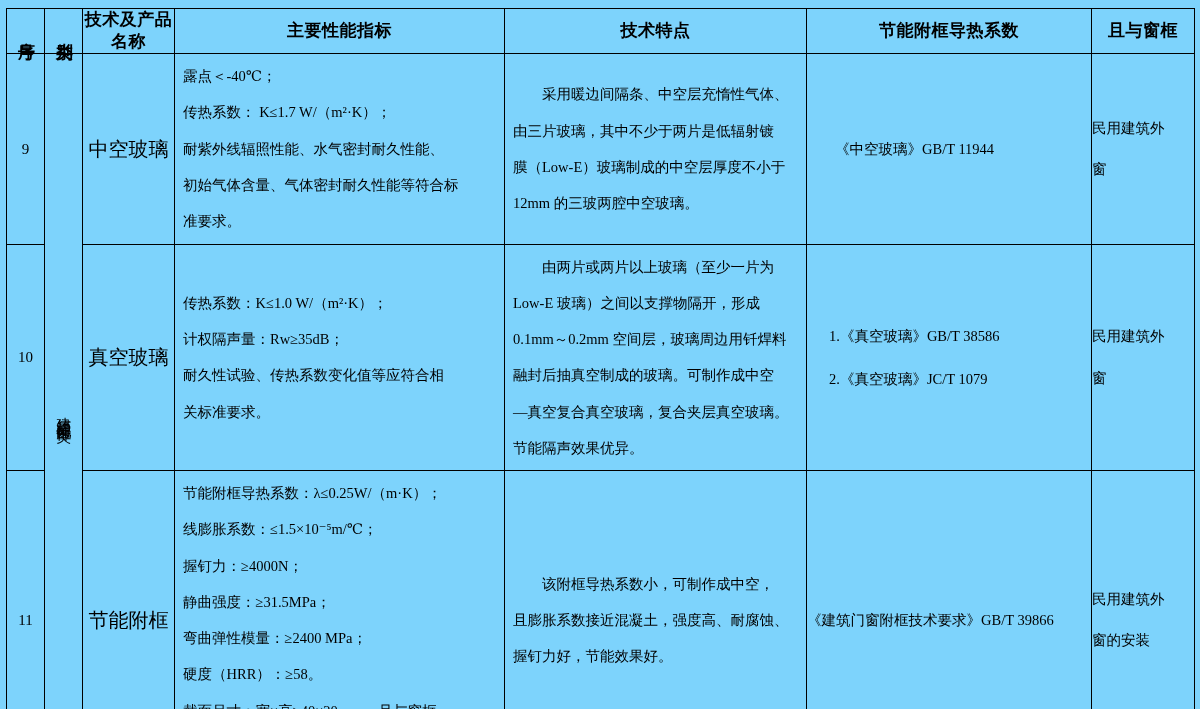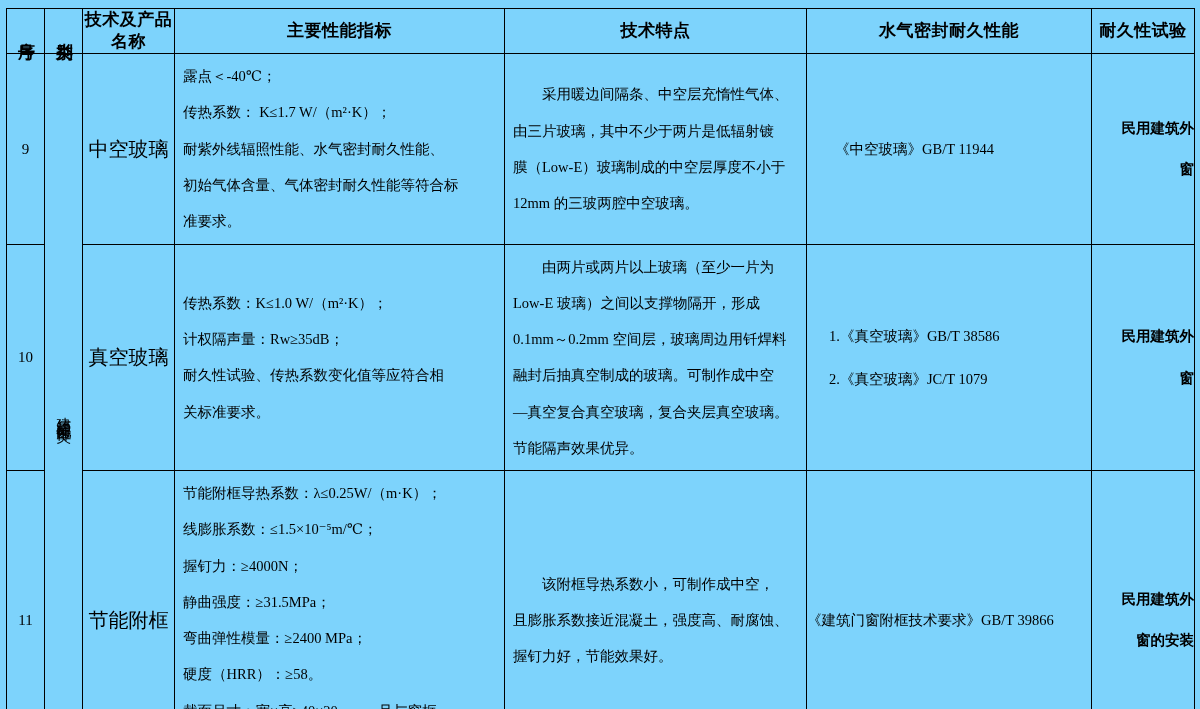--- a/index.html
+++ b/index.html
@@ -74,25 +74,24 @@
     line-height: 1.95;
     padding: 8px 8px 8px 10px;
   }
   .cell-body p {
     margin: 8px;
   }
   .cell-body p.indent {
     text-indent: 2em;
   }
   .cell-scope {
-    text-align: right;
+    text-align: left;
     font-size: 14.5px;
     line-height: 1.85;
     padding: 6px 6px;
-    font-weight: bold;
   }
   .cell-std {
     text-align: left;
     font-size: 14.5px;
     line-height: 1.95;
     padding: 6px 10px;
   }
   .cell-std.centered {
     text-align: left;
     padding-left: 28px;
@@ -133,22 +132,22 @@
         <th class="narrow">
           <div style="writing-mode:vertical-rl;text-orientation:upright;margin:0 auto;letter-spacing:2px;">类别</div>
         </th>
         <th>
           <div style="line-height:1.3;">
             <div style="word-break:break-all;">技术及产品名称</div>
           </div>
         </th>
         <th>主要性能指标</th>
         <th>技术特点</th>
-        <th>水气密封耐久性能</th>
-        <th>耐久性试验</th>
+        <th>节能附框导热系数</th>
+        <th>且与窗框</th>
       </tr>
     </thead>
     <tbody>
 
       <tr style="height:160px;">
         <td class="cell-center">9</td>
         <td class="cell-vert" rowspan="3">
           <div class="vert-text">建筑门窗配件类</div>
         </td>
         <td class="cell-name">中空玻璃</td>

